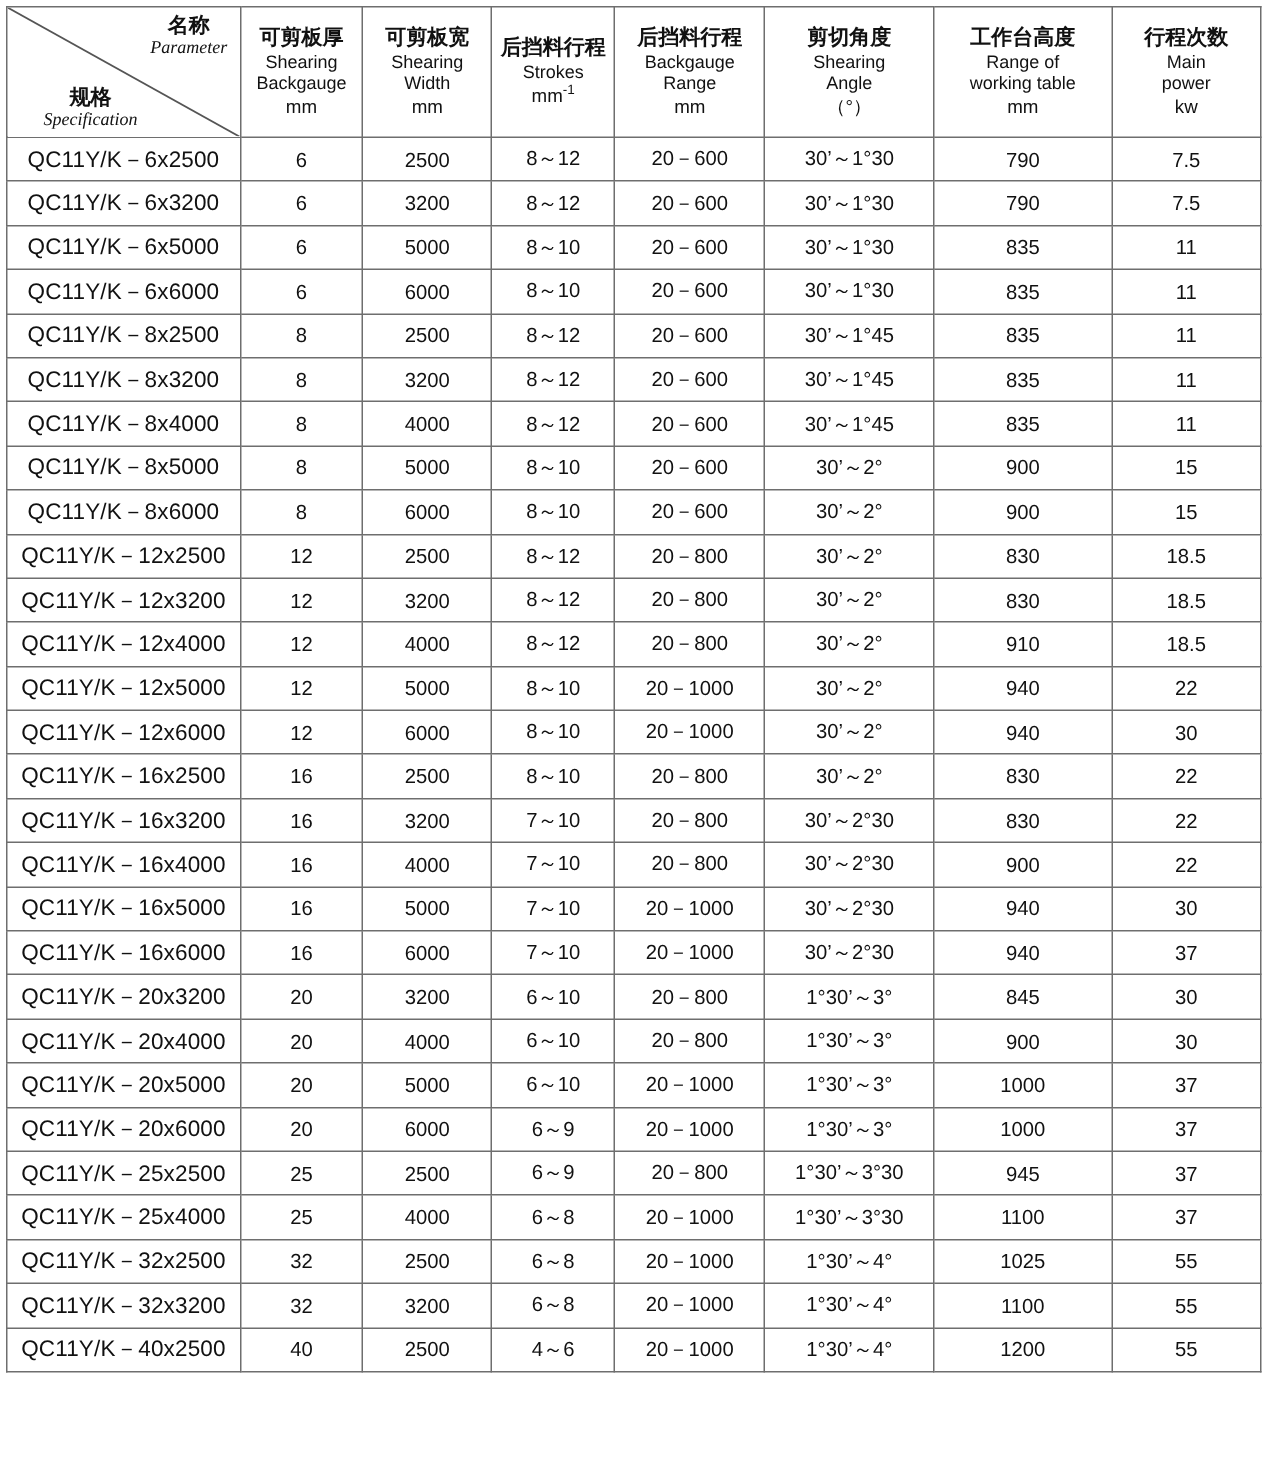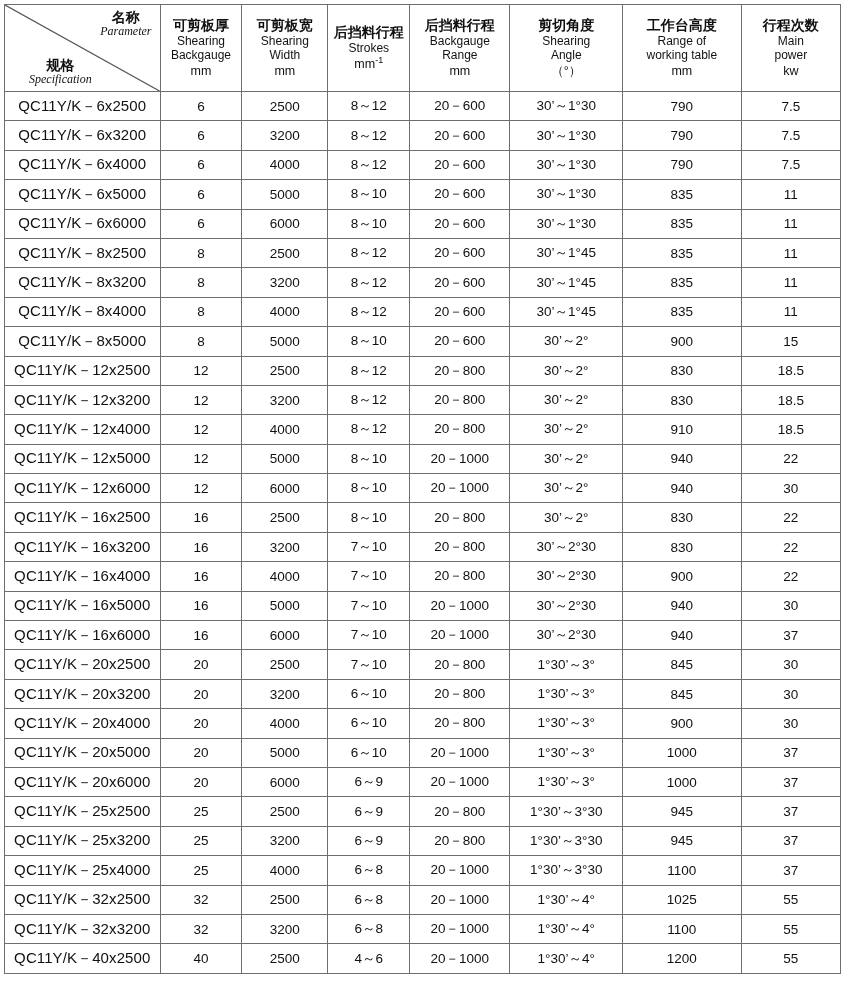--- a/index.html
+++ b/index.html
@@ -208,30 +208,20 @@
           <td class="model">QC11Y/K－6x3200</td>
           <td>6</td>
           <td>3200</td>
           <td>8～12</td>
           <td>20－600</td>
           <td>30’～1°30</td>
           <td>790</td>
           <td>7.5</td>
         </tr>
         <tr>
-          <td class="model">QC11Y/K－6x4000</td>
-          <td>6</td>
-          <td>4000</td>
-          <td>8～12</td>
-          <td>20－600</td>
-          <td>30’～1°30</td>
-          <td>790</td>
-          <td>7.5</td>
-        </tr>
-        <tr>
           <td class="model">QC11Y/K－6x5000</td>
           <td>6</td>
           <td>5000</td>
           <td>8～10</td>
           <td>20－600</td>
           <td>30’～1°30</td>
           <td>835</td>
           <td>11</td>
         </tr>
         <tr>
@@ -271,20 +261,30 @@
           <td>8～12</td>
           <td>20－600</td>
           <td>30’～1°45</td>
           <td>835</td>
           <td>11</td>
         </tr>
         <tr>
           <td class="model">QC11Y/K－8x5000</td>
           <td>8</td>
           <td>5000</td>
+          <td>8～10</td>
+          <td>20－600</td>
+          <td>30’～2°</td>
+          <td>900</td>
+          <td>15</td>
+        </tr>
+        <tr>
+          <td class="model">QC11Y/K－8x6000</td>
+          <td>8</td>
+          <td>6000</td>
           <td>8～10</td>
           <td>20－600</td>
           <td>30’～2°</td>
           <td>900</td>
           <td>15</td>
         </tr>
         <tr>
           <td class="model">QC11Y/K－12x2500</td>
           <td>12</td>
           <td>2500</td>
@@ -378,30 +378,20 @@
           <td class="model">QC11Y/K－16x6000</td>
           <td>16</td>
           <td>6000</td>
           <td>7～10</td>
           <td>20－1000</td>
           <td>30’～2°30</td>
           <td>940</td>
           <td>37</td>
         </tr>
         <tr>
-          <td class="model">QC11Y/K－20x2500</td>
-          <td>20</td>
-          <td>2500</td>
-          <td>7～10</td>
-          <td>20－800</td>
-          <td>1°30’～3°</td>
-          <td>845</td>
-          <td>30</td>
-        </tr>
-        <tr>
           <td class="model">QC11Y/K－20x3200</td>
           <td>20</td>
           <td>3200</td>
           <td>6～10</td>
           <td>20－800</td>
           <td>1°30’～3°</td>
           <td>845</td>
           <td>30</td>
         </tr>
         <tr>
@@ -431,30 +421,20 @@
           <td>6～9</td>
           <td>20－1000</td>
           <td>1°30’～3°</td>
           <td>1000</td>
           <td>37</td>
         </tr>
         <tr>
           <td class="model">QC11Y/K－25x2500</td>
           <td>25</td>
           <td>2500</td>
-          <td>6～9</td>
-          <td>20－800</td>
-          <td>1°30’～3°30</td>
-          <td>945</td>
-          <td>37</td>
-        </tr>
-        <tr>
-          <td class="model">QC11Y/K－25x3200</td>
-          <td>25</td>
-          <td>3200</td>
           <td>6～9</td>
           <td>20－800</td>
           <td>1°30’～3°30</td>
           <td>945</td>
           <td>37</td>
         </tr>
         <tr>
           <td class="model">QC11Y/K－25x4000</td>
           <td>25</td>
           <td>4000</td>

